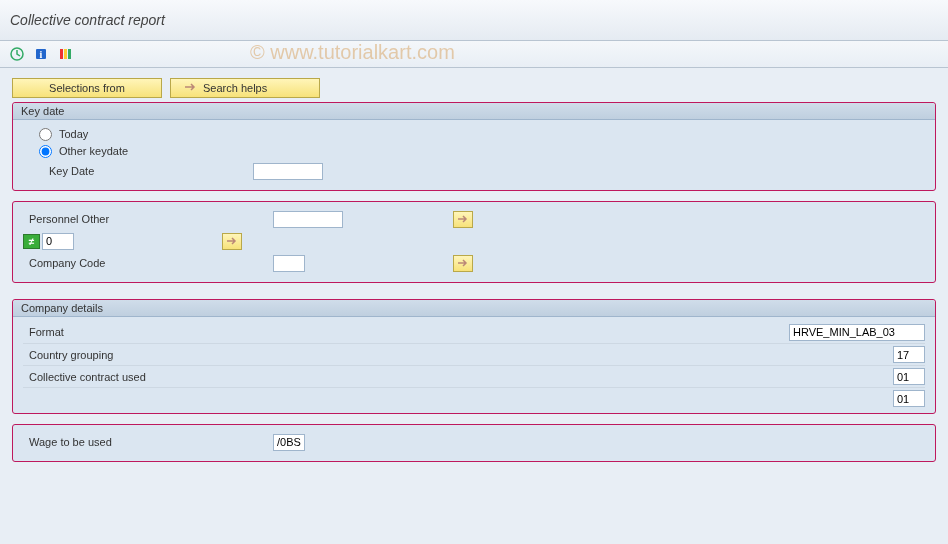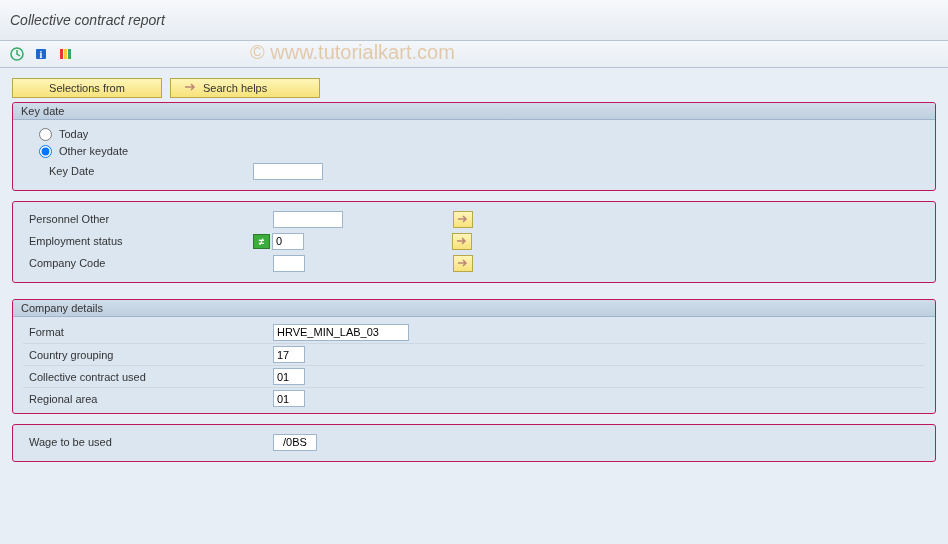--- a/index.html
+++ b/index.html
@@ -96,40 +96,41 @@
     display: flex;
     align-items: center;
     height: 22px;
     border-bottom: none;
   }
   .company-row {
     display: flex;
     align-items: center;
     height: 22px;
     border-top: 1px solid #cdd8e3;
+    justify-content: space-between;
   }
   .company-row:first-child { border-top: none; }
   .label-col {
     width: 230px;
     padding-left: 6px;
   }
   .label-col.indent {
     padding-left: 26px;
   }
   .input-text {
     border: 1px solid #9fb5cc;
     background: #fff;
     height: 17px;
     font-size: 11px;
     padding: 0 3px;
   }
   .w-short { width: 70px; }
   .w-tiny { width: 32px; text-align: left; }
   .w-med { width: 136px; }
-  .w-small { width: 44px; text-align: center; }
+  .w-small { width: 32px; text-align: center; }
   .excl-badge {
     display: inline-flex;
     width: 17px;
     height: 15px;
     background: #3aad3a;
     border: 1px solid #2d7a2d;
     color: #fff;
     align-items: center;
     justify-content: center;
     font-size: 10px;
@@ -215,21 +216,20 @@
         <div class="label-col">Personnel Other</div>
         <span style="width:20px;"></span>
         <input class="input-text w-short" value="" style="">
         <span class="more-btn">
           <svg width="12" height="10" viewBox="0 0 12 10">
               <path d="M1 5h7M6 2l3 3-3 3" stroke="#b87" stroke-width="1.5" fill="none"></path>
             </svg>
         </span>
       </div>
       <div class="form-row">
-        <div class="label-col">Employment status</div>
         <span class="excl-badge">≠</span>
         <input class="input-text w-tiny" value="0" style="">
         <span class="more-btn" style="margin-left:148px;">
           <svg width="12" height="10" viewBox="0 0 12 10">
               <path d="M1 5h7M6 2l3 3-3 3" stroke="#b87" stroke-width="1.5" fill="none"></path>
             </svg>
         </span>
       </div>
       <div class="form-row">
         <div class="label-col">Company Code</div>
@@ -258,21 +258,20 @@
         <div class="label-col">Country grouping</div>
         <span style="width:20px;"></span>
         <input class="input-text w-tiny" value="17" style="">
       </div>
       <div class="company-row">
         <div class="label-col">Collective contract used</div>
         <span style="width:20px;"></span>
         <input class="input-text w-tiny" value="01" style="">
       </div>
       <div class="company-row">
-        <div class="label-col">Regional area</div>
         <span style="width:20px;"></span>
         <input class="input-text w-tiny" value="01" style="">
       </div>
     </div>
   </div>
 
   <div class="group">
     <div class="group-body">
       <div class="form-row">
         <div class="label-col">Wage to be used</div>

